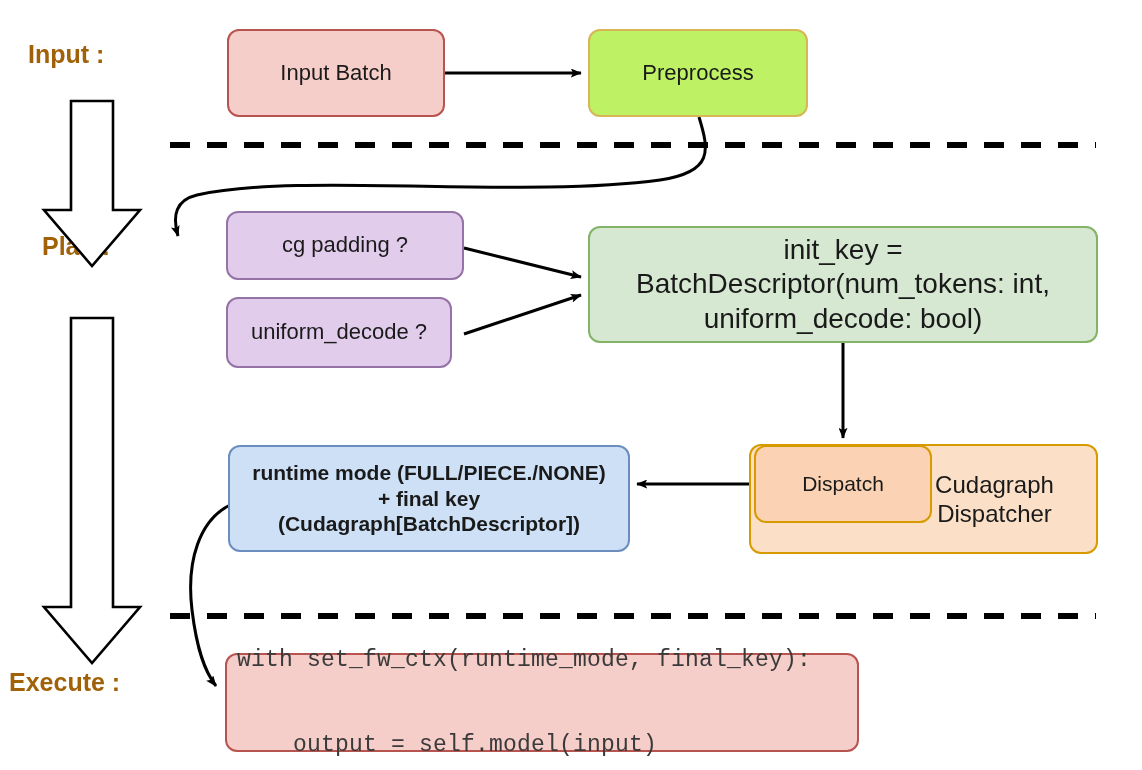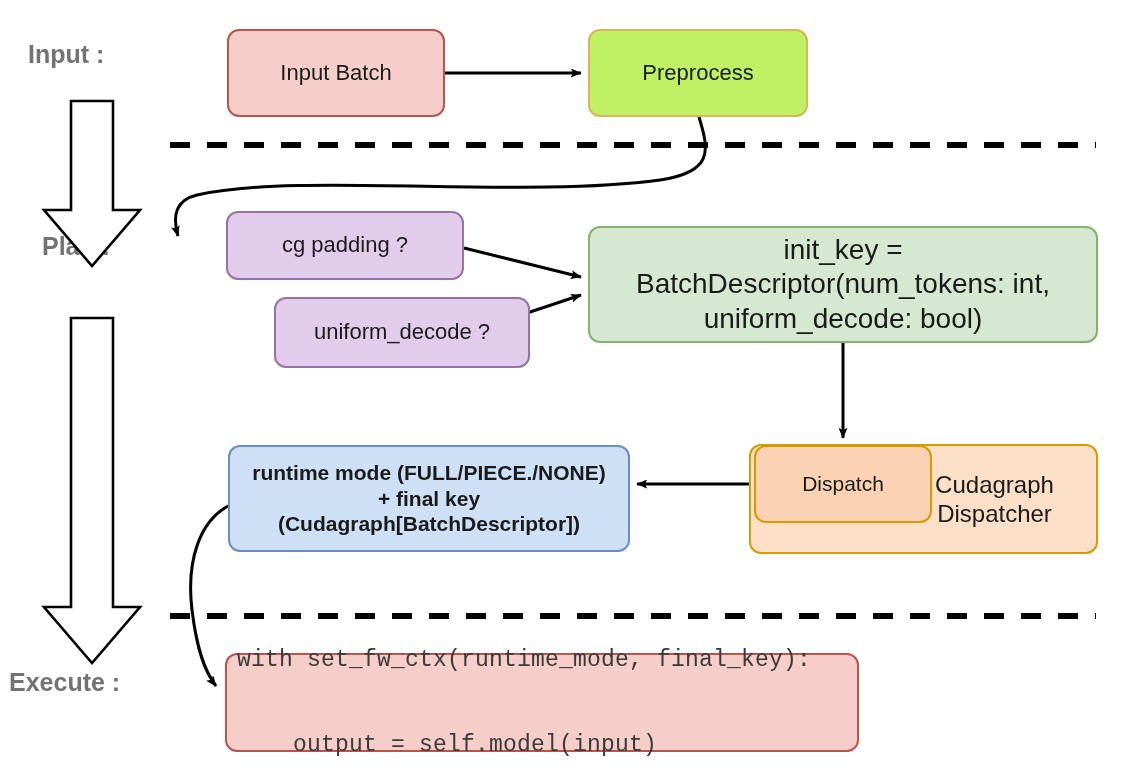--- a/index.html
+++ b/index.html
@@ -25,21 +25,21 @@
     height: 770px;
     pointer-events: none;
   }
   svg.layer * { pointer-events: auto; }
 
   .stage-label {
     position: absolute;
     font-family: "Liberation Sans", sans-serif;
     font-weight: bold;
     font-size: 25px;
-    color: #737373;
+    color: #a16207;
     white-space: nowrap;
     letter-spacing: 0px;
   }
 
   .node {
     position: absolute;
     box-sizing: border-box;
     border-radius: 12px;
     border-width: 2px;
     border-style: solid;
@@ -71,21 +71,21 @@
   .t-yellow { background: #bef264; border-color: #d6b656; justify-content: center; }
   .t-purple { background: #e2ccec; border-color: #9673a6; }
   .t-green  { background: #d6e8d2; border-color: #82b366; }
   .t-blue   { background: #cde0f5; border-color: #6c8ebf; }
   .t-orange-outer { background: #fbe0c7; border-color: #d79b00; }
   .t-orange-inner { background: #fbd3b4; border-color: #d79b00; }
 
   #node-input-batch      { left: 227px; top: 29px;  width: 218px; height: 88px; }
   #node-preprocess       { left: 588px; top: 29px;  width: 220px; height: 88px; }
   #node-cg-padding       { left: 226px; top: 211px; width: 238px; height: 69px; }
-  #node-uniform-decode   { left: 226px; top: 297px; width: 256px; height: 71px; margin-left: 48px; }
+  #node-uniform-decode   { left: 226px; top: 297px; width: 226px; height: 71px; }
   #node-init-key         { left: 588px; top: 226px; width: 510px; height: 117px; font-size: 28px; }
   #node-dispatcher-outer { left: 749px; top: 444px; width: 349px; height: 110px; padding-left: 150px; font-size: 24px; }
   #node-dispatch-inner   { left: 754px; top: 445px; width: 178px; height: 78px; font-size: 21px; }
   #node-runtime-mode     { left: 228px; top: 445px; width: 402px; height: 107px; font-size: 21px; font-weight: bold; }
   #node-exec-code        { left: 225px; top: 653px; width: 634px; height: 99px; }
 
   #label-input   { left: 28px;  top: 40px; }
   #label-plan    { left: 42px;  top: 232px; }
   #label-execute { left: 9px;   top: 668px; }
 </style>

